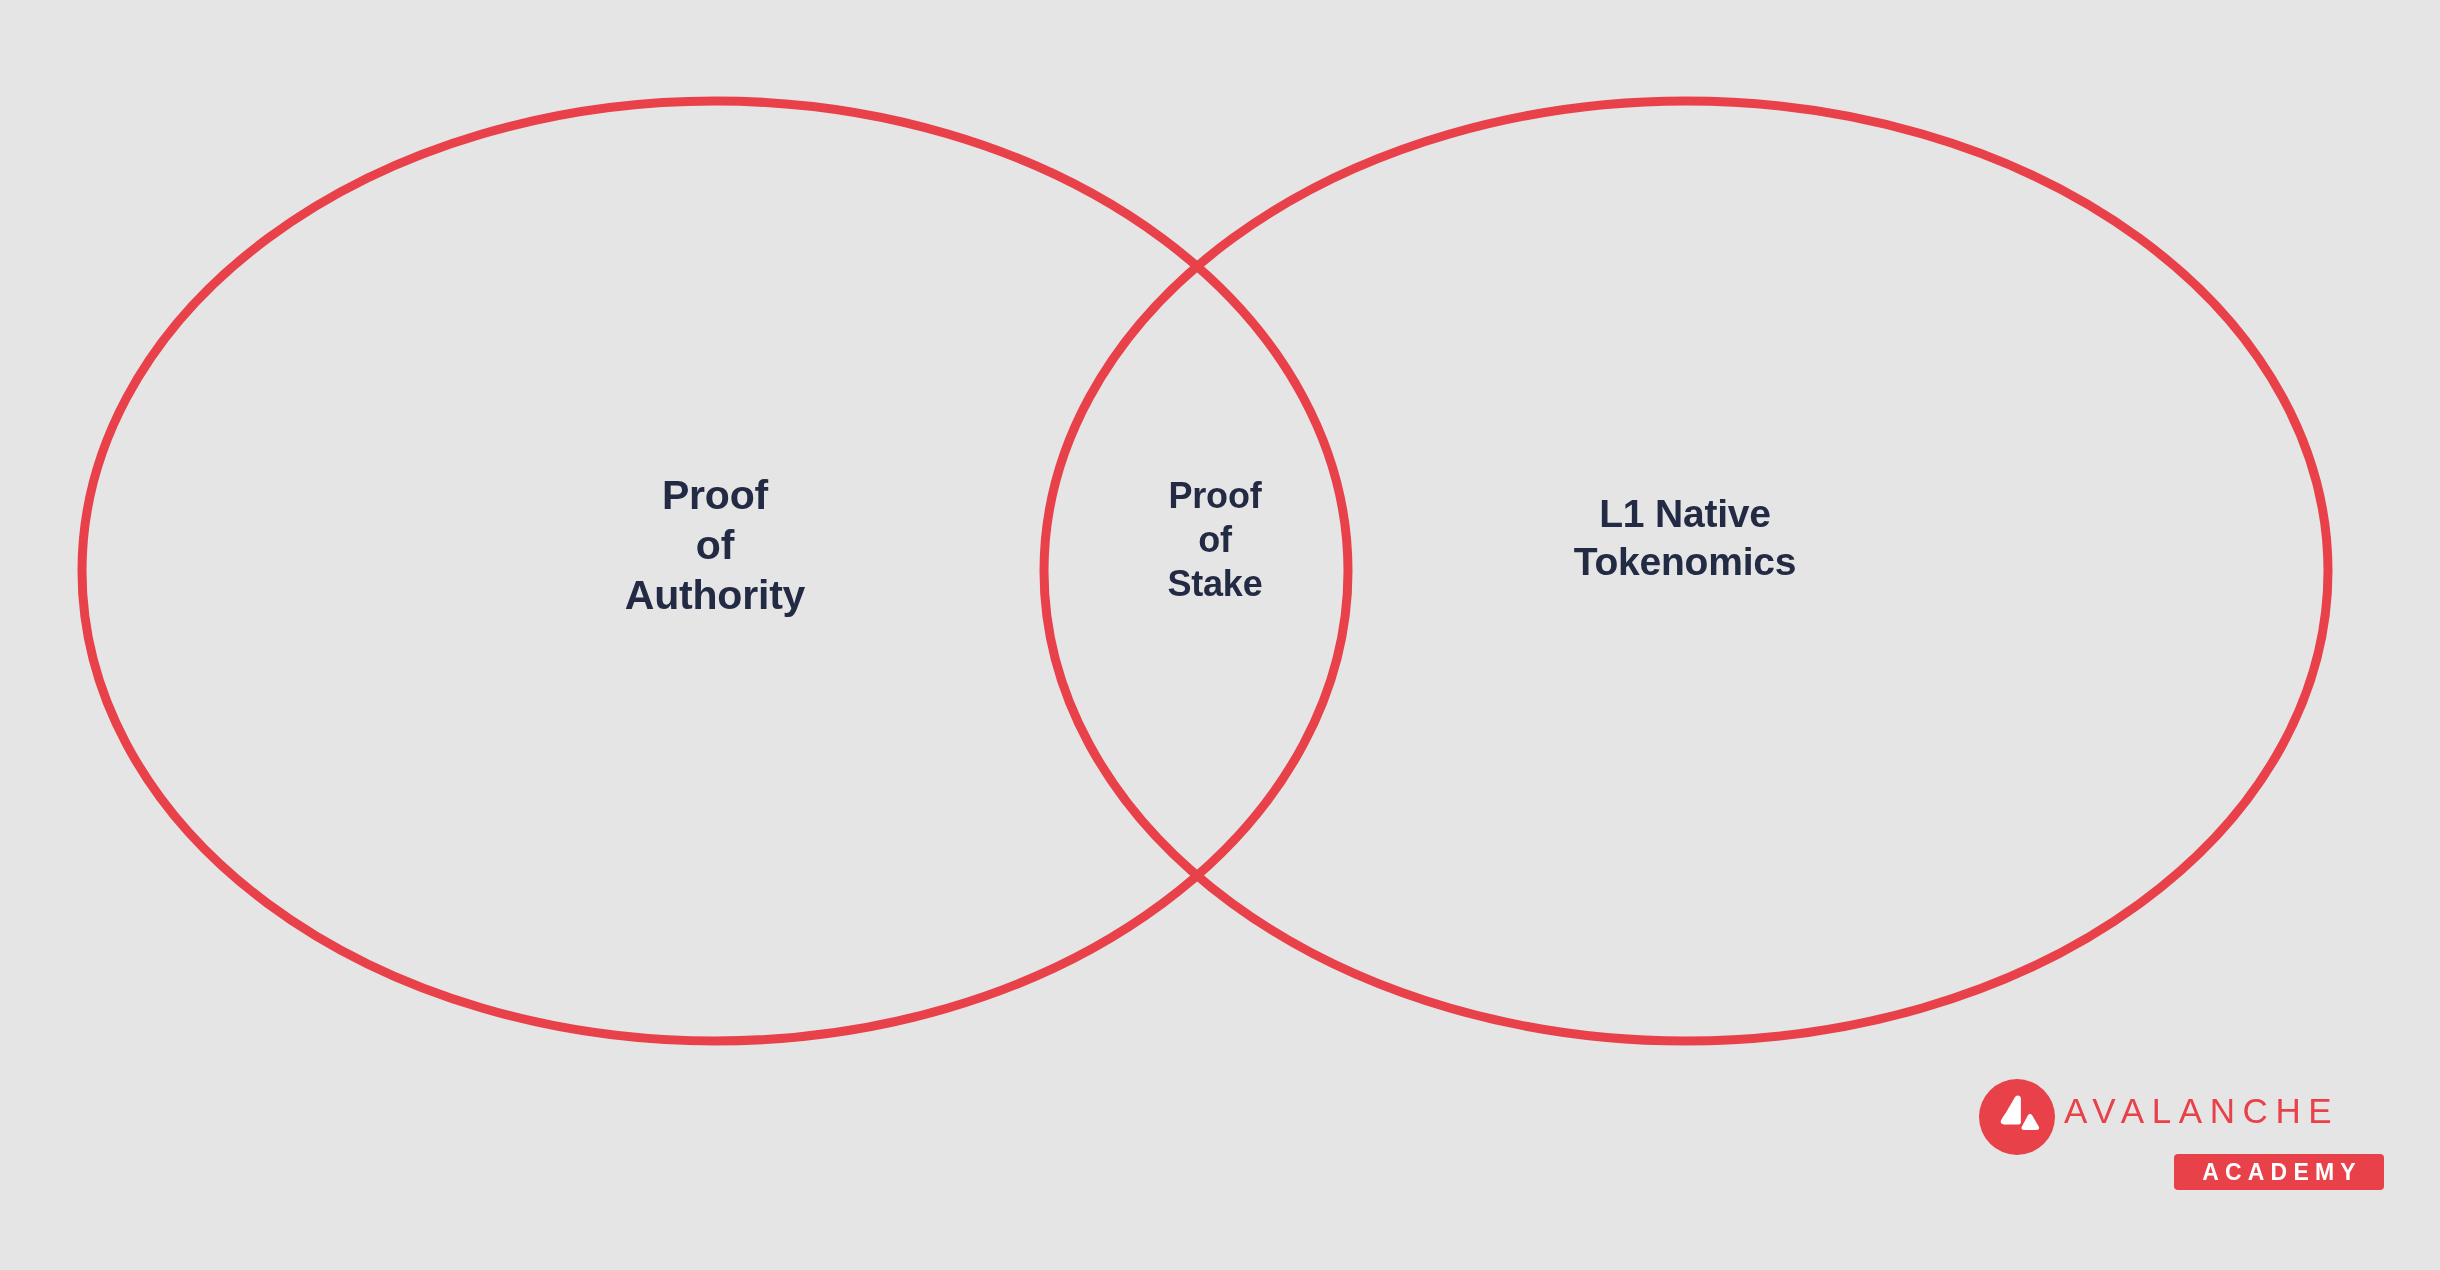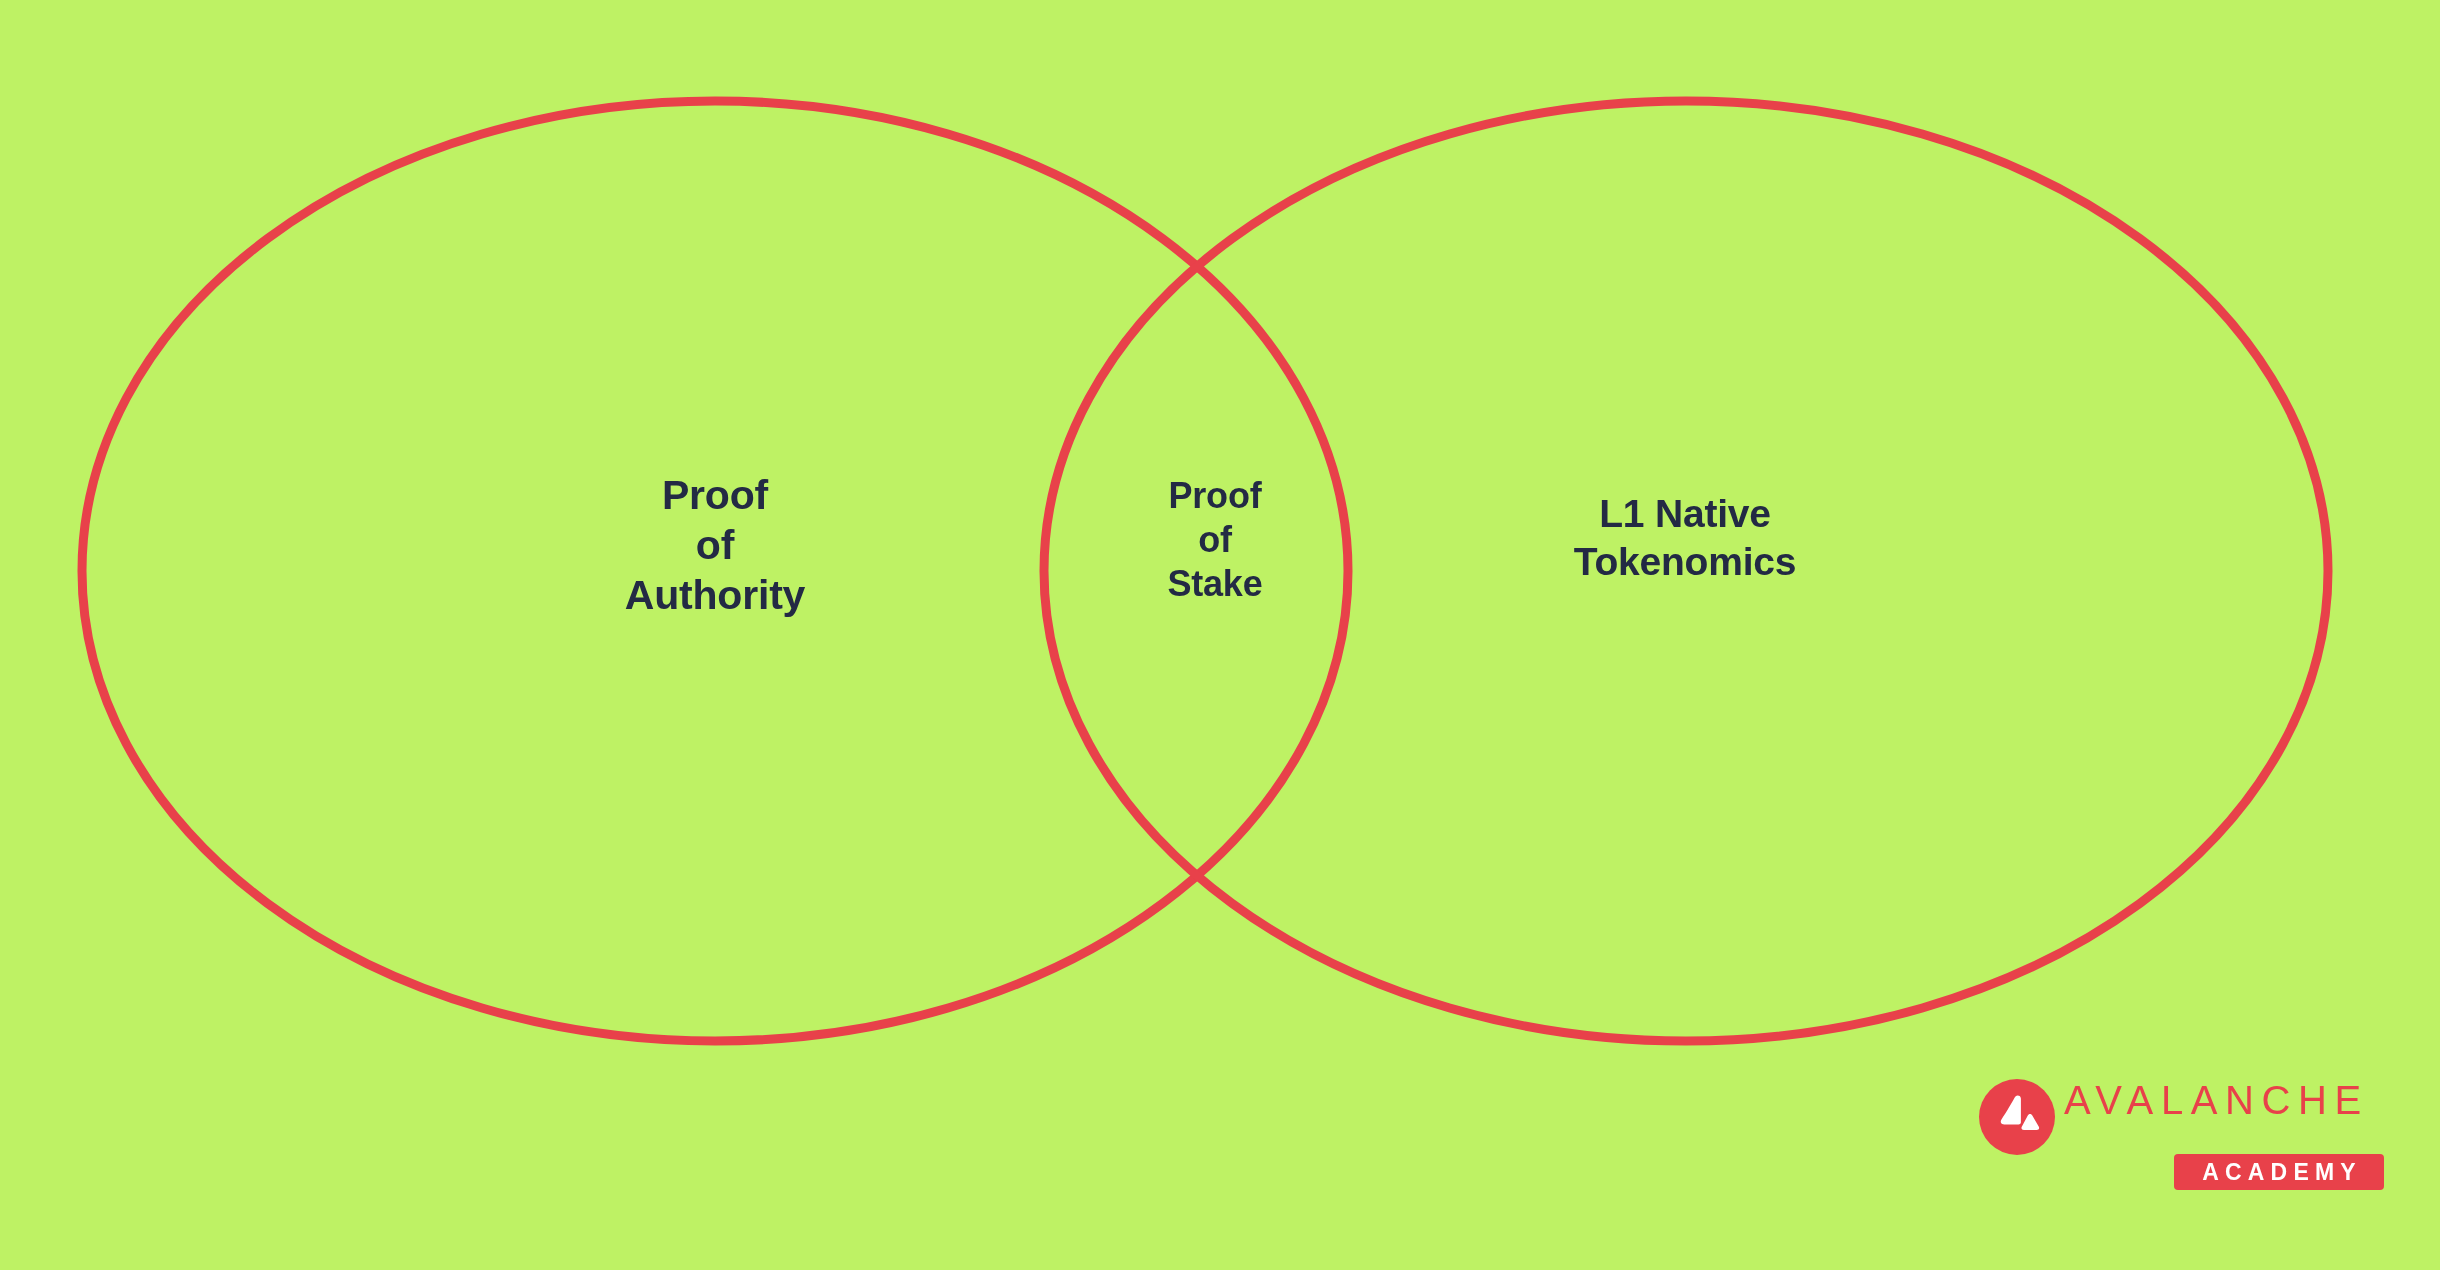--- a/index.html
+++ b/index.html
@@ -10,21 +10,21 @@
   body {
     width: 2440px;
     height: 1270px;
     overflow: hidden;
     font-family: "Liberation Sans", sans-serif;
   }
   #stage {
     position: relative;
     width: 2440px;
     height: 1270px;
-    background: #bef264;
+    background: #e5e5e5;
   }
   #venn-svg {
     position: absolute;
     left: 0;
     top: 0;
     width: 2440px;
     height: 1270px;
   }
 
   .venn-label {
@@ -66,25 +66,25 @@
   #logo-mark {
     position: absolute;
     left: 0px;
     top: 8px;
     width: 78px;
     height: 78px;
   }
   #logo-wordmark {
     position: absolute;
     left: 86px;
-    top: 8px;
+    top: 19px;
     width: 322px;
     height: 44px;
     color: #E8414A;
-    font-size: 40px;
+    font-size: 35px;
     font-weight: 400;
     letter-spacing: 7.6px;
     line-height: 44px;
     white-space: nowrap;
   }
   #logo-badge {
     position: absolute;
     left: 196px;
     top: 84px;
     width: 210px;

